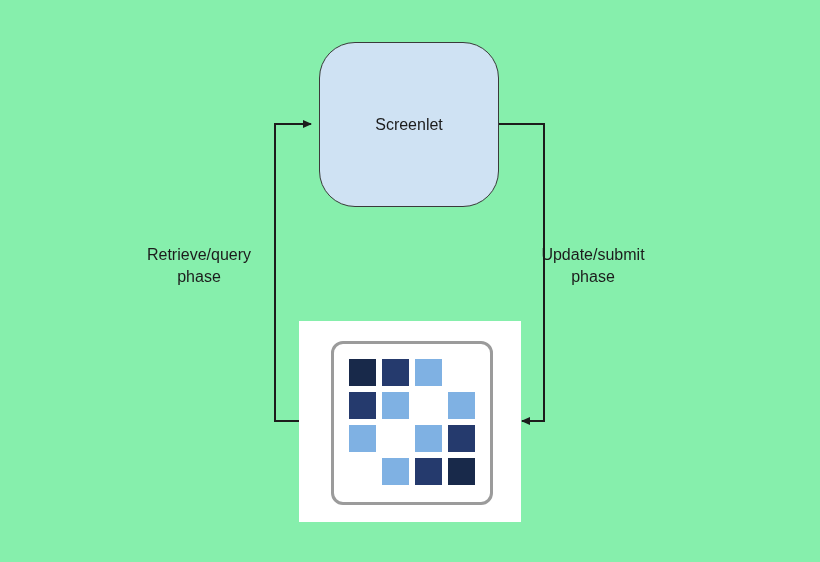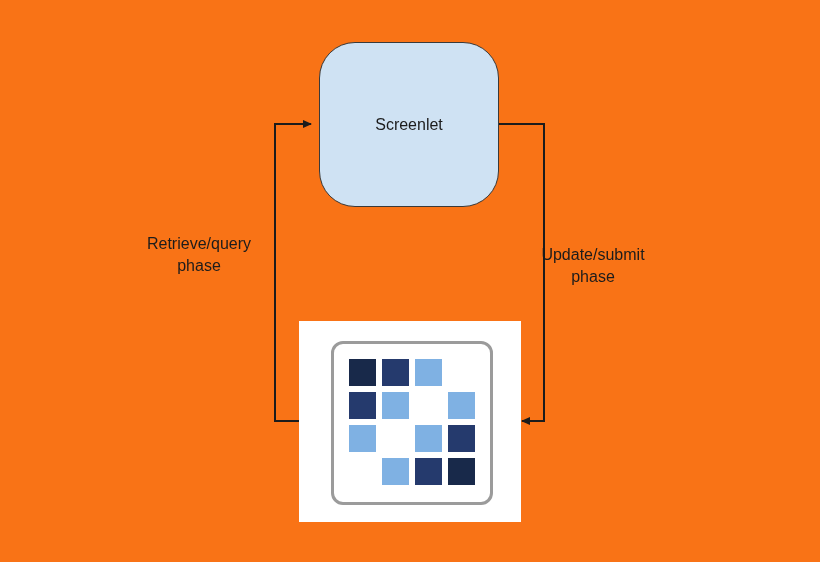--- a/index.html
+++ b/index.html
@@ -3,21 +3,21 @@
 <meta charset="utf-8">
 <style>
   html,body{margin:0;padding:0;}
   body{
     font-family:"Liberation Sans", sans-serif;
     background:#e9e9ea;
   }
   .canvas{
     position:relative;
     width:820px;height:562px;
-    background:#f97316;
+    background:#86efac;
     overflow:hidden;
     color:#1f1f1f;
   }
   .arrow-layer{
     position:absolute;left:0;top:0;width:820px;height:562px;
     pointer-events:none;
   }
   .node-screenlet{
     position:absolute;
     left:319px;top:42px;width:180px;height:165px;
@@ -32,21 +32,21 @@
     color:#1c1c1c;
   }
   .phase-label{
     position:absolute;
     width:170px;
     text-align:center;
     font-size:16px;
     line-height:22px;
     color:#1c1c1c;
   }
-  .phase-label.left{left:114px;top:233px;}
+  .phase-label.left{left:114px;top:244px;}
   .phase-label.right{left:508px;top:244px;}
   .image-panel{
     position:absolute;
     left:299px;top:321px;width:222px;height:201px;
     background:#ffffff;
   }
   .logo-frame{
     position:absolute;
     left:32px;top:20px;width:162px;height:164px;
     box-sizing:border-box;

